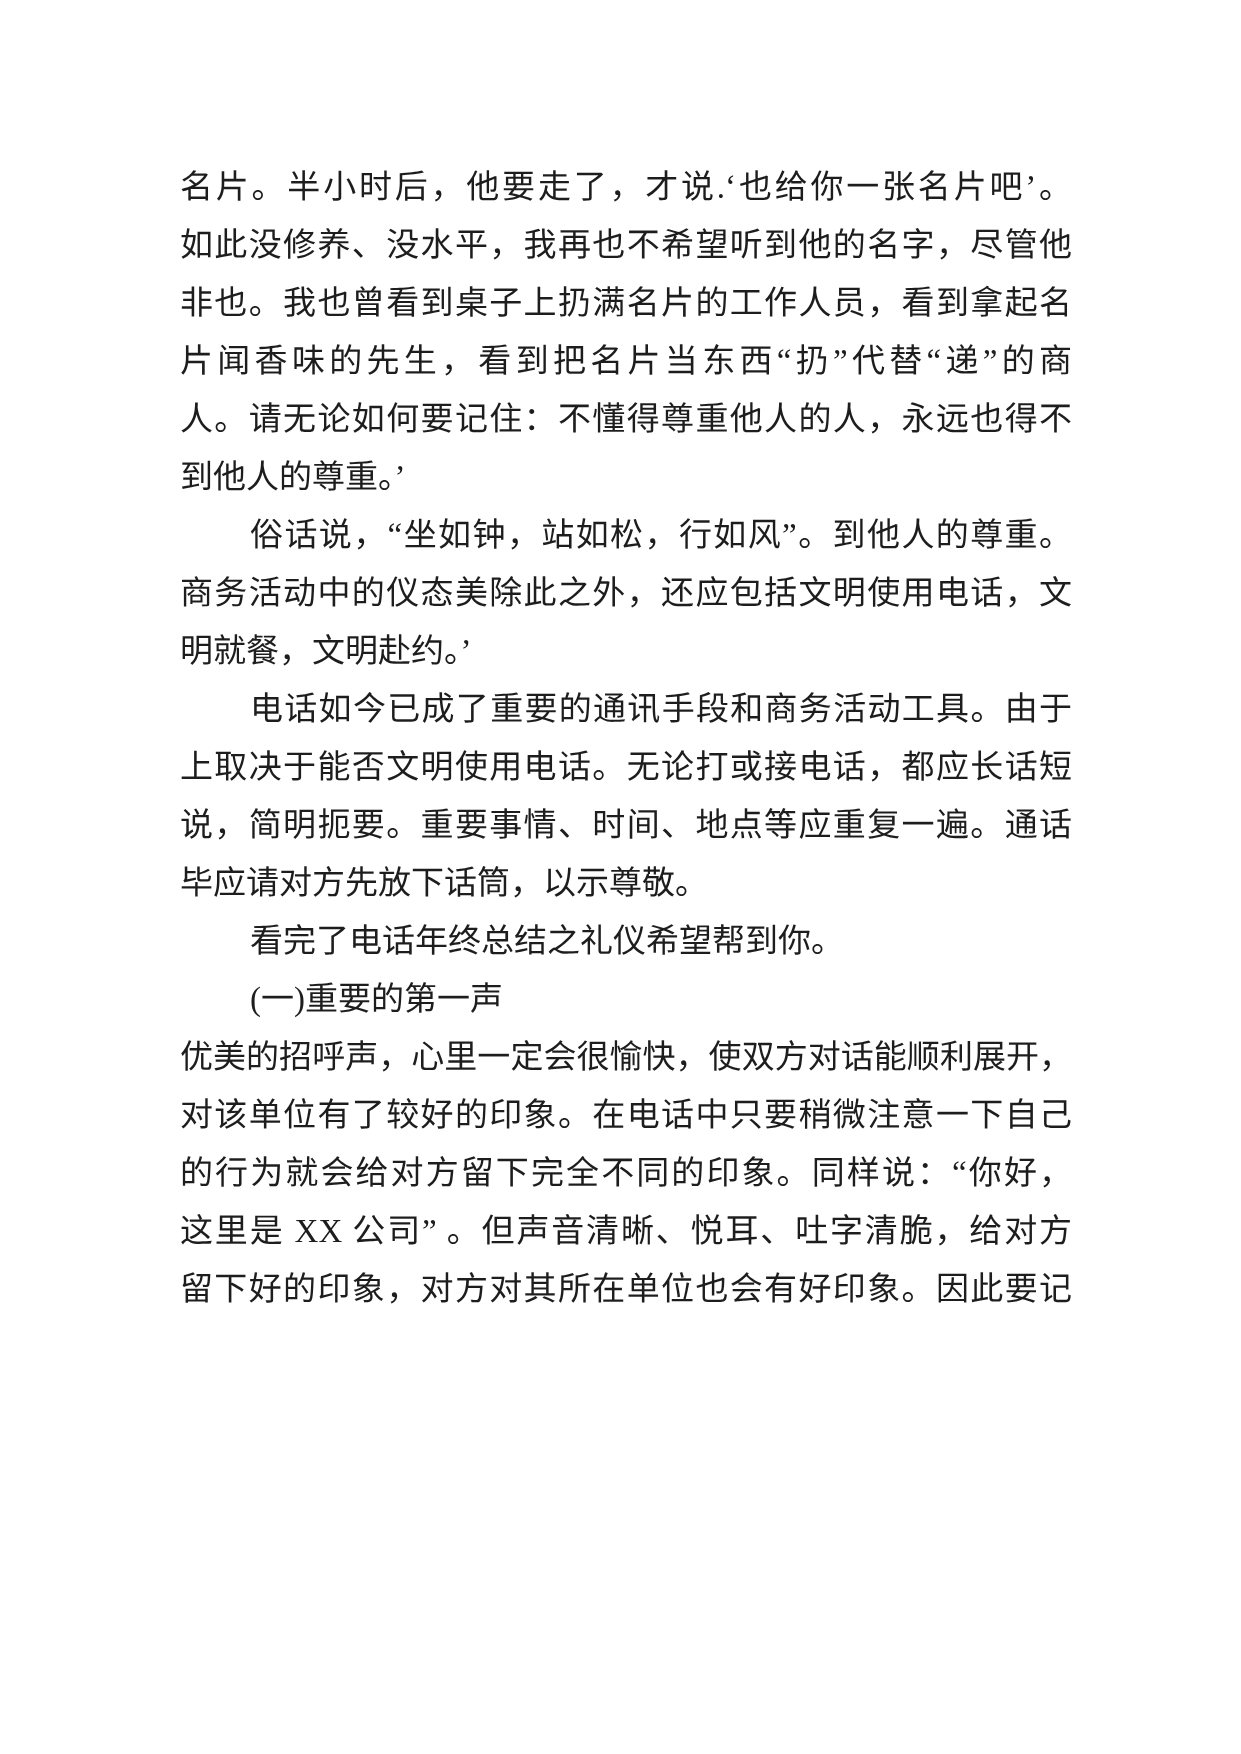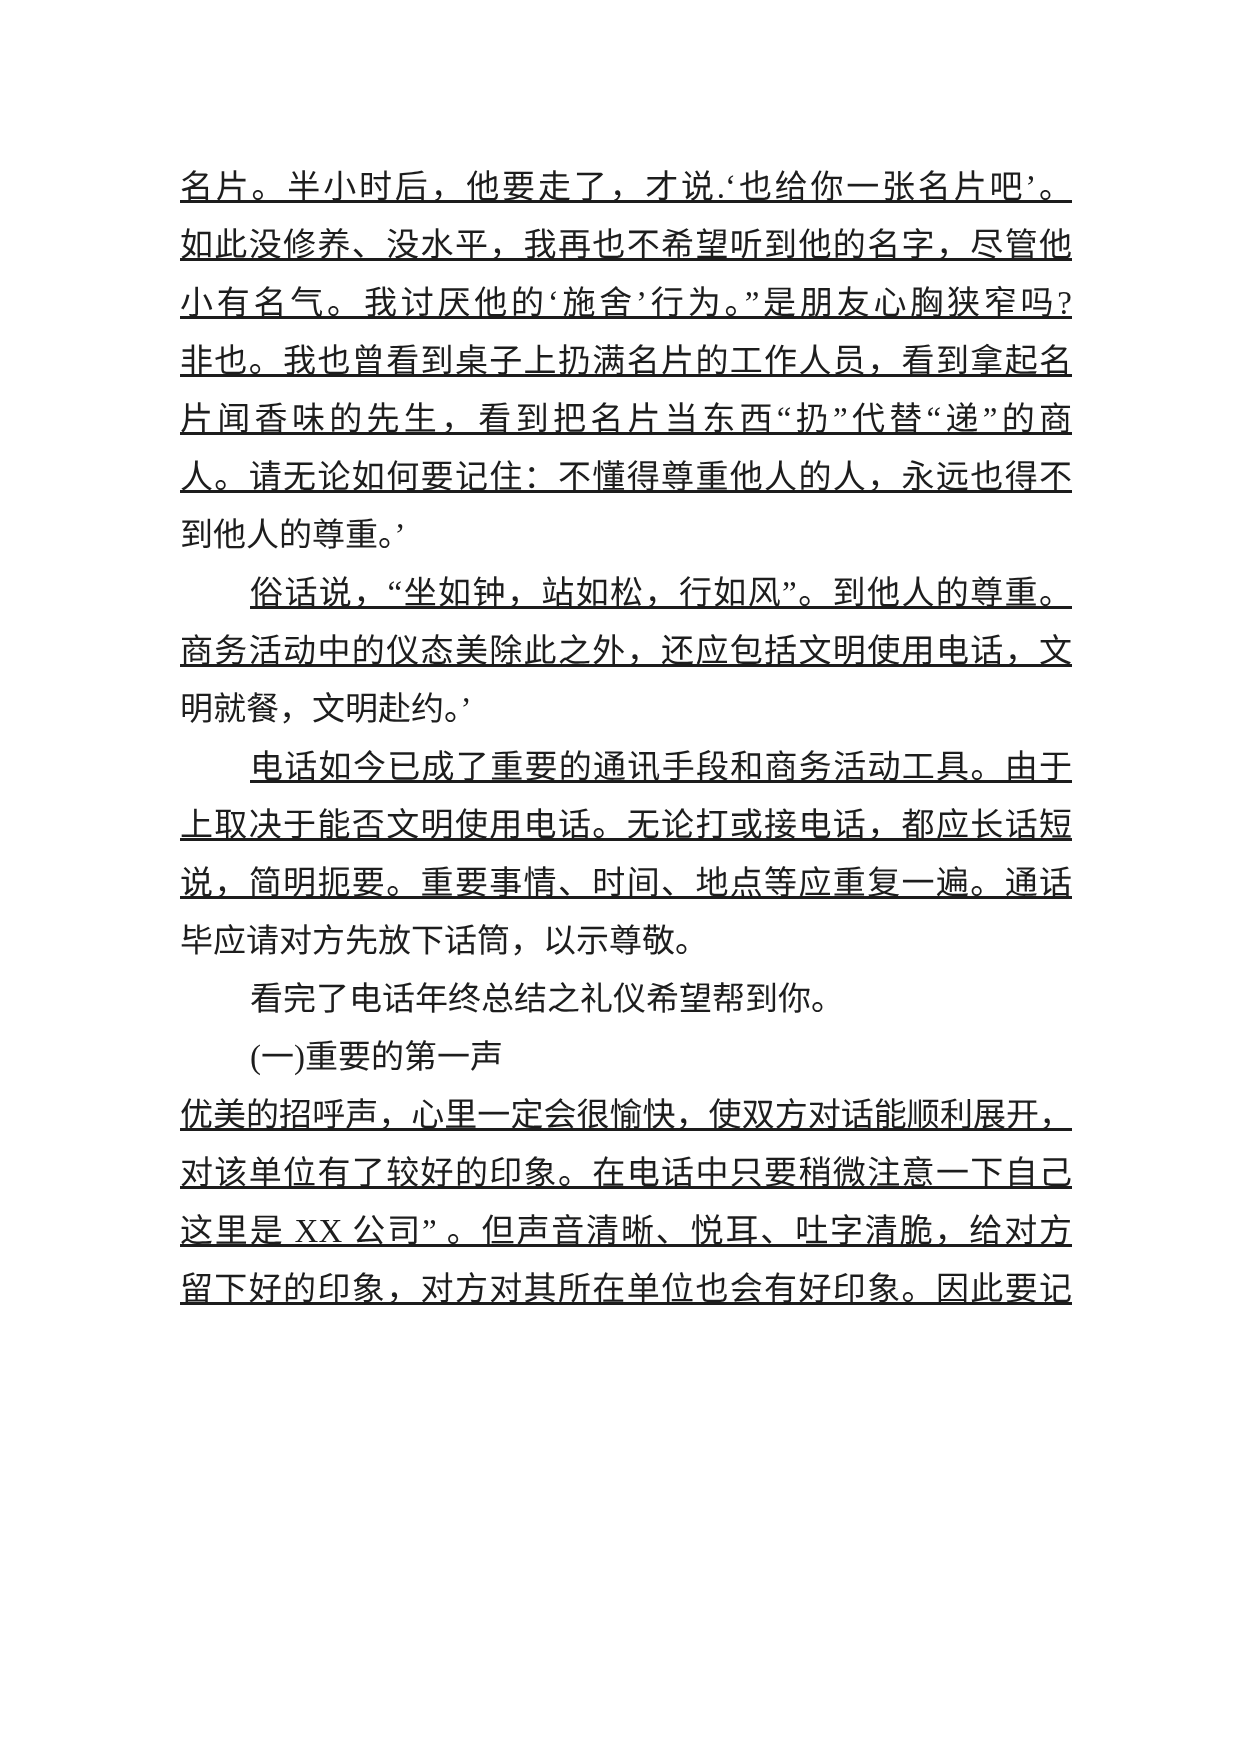--- a/index.html
+++ b/index.html
@@ -33,36 +33,34 @@
     font-weight: 400;
     font-size: 33px;
     line-height: 58px;
     color: #1d1d1d;
     text-align: left;
   }
   
   .line.fill {
     text-align: justify;
     text-align-last: justify;
-    text-decoration: underline;
   }
   
   .line.indent {
     text-indent: 70px;
   }
 </style>
 </head>
 <body>
 
 <div class="document-page">
   <div class="document-body">
       <div class="paragraph">
         <div class="line fill">名片。半小时后，他要走了，才说.‘也给你一张名片吧’。</div>
         <div class="line fill">如此没修养、没水平，我再也不希望听到他的名字，尽管他</div>
-        <div class="line fill">小有名气。我讨厌他的‘施舍’行为。”是朋友心胸狭窄吗?</div>
         <div class="line fill">非也。我也曾看到桌子上扔满名片的工作人员，看到拿起名</div>
         <div class="line fill">片闻香味的先生，看到把名片当东西“扔”代替“递”的商</div>
         <div class="line fill">人。请无论如何要记住：不懂得尊重他人的人，永远也得不</div>
         <div class="line">到他人的尊重。’</div>
       </div>
       <div class="paragraph">
         <div class="line indent fill">俗话说，“坐如钟，站如松，行如风”。到他人的尊重。</div>
         <div class="line fill">商务活动中的仪态美除此之外，还应包括文明使用电话，文</div>
         <div class="line">明就餐，文明赴约。’</div>
       </div>
@@ -74,17 +72,18 @@
       </div>
       <div class="paragraph">
         <div class="line indent">看完了电话年终总结之礼仪希望帮到你。</div>
       </div>
       <div class="paragraph">
         <div class="line indent">(一)重要的第一声</div>
       </div>
       <div class="paragraph">
         <div class="line fill">优美的招呼声，心里一定会很愉快，使双方对话能顺利展开，</div>
         <div class="line fill">对该单位有了较好的印象。在电话中只要稍微注意一下自己</div>
+        <div class="line fill">的行为就会给对方留下完全不同的印象。同样说：“你好，</div>
         <div class="line fill">这里是 XX 公司” 。但声音清晰、悦耳、吐字清脆，给对方</div>
         <div class="line fill">留下好的印象，对方对其所在单位也会有好印象。因此要记</div>
       </div>
     </div>
 </div>
 
 </body></html>

